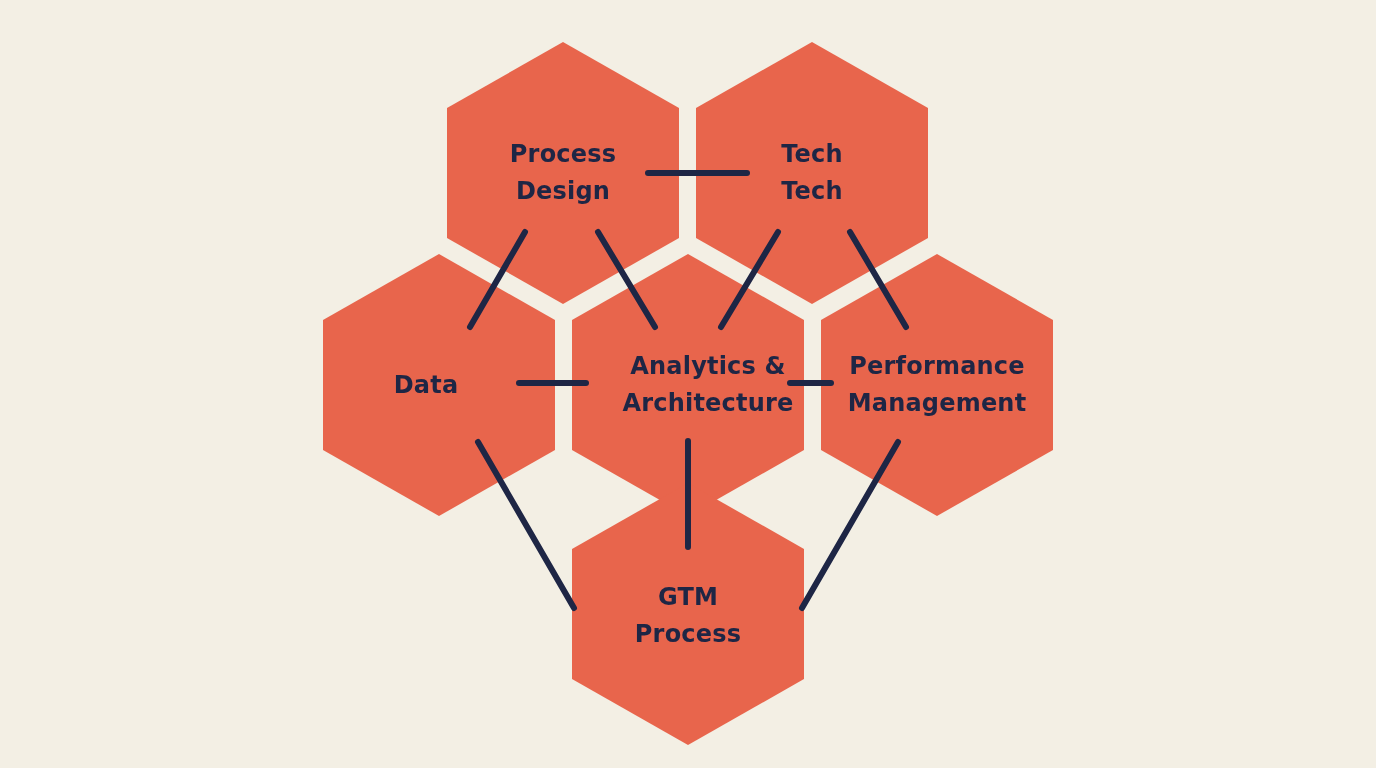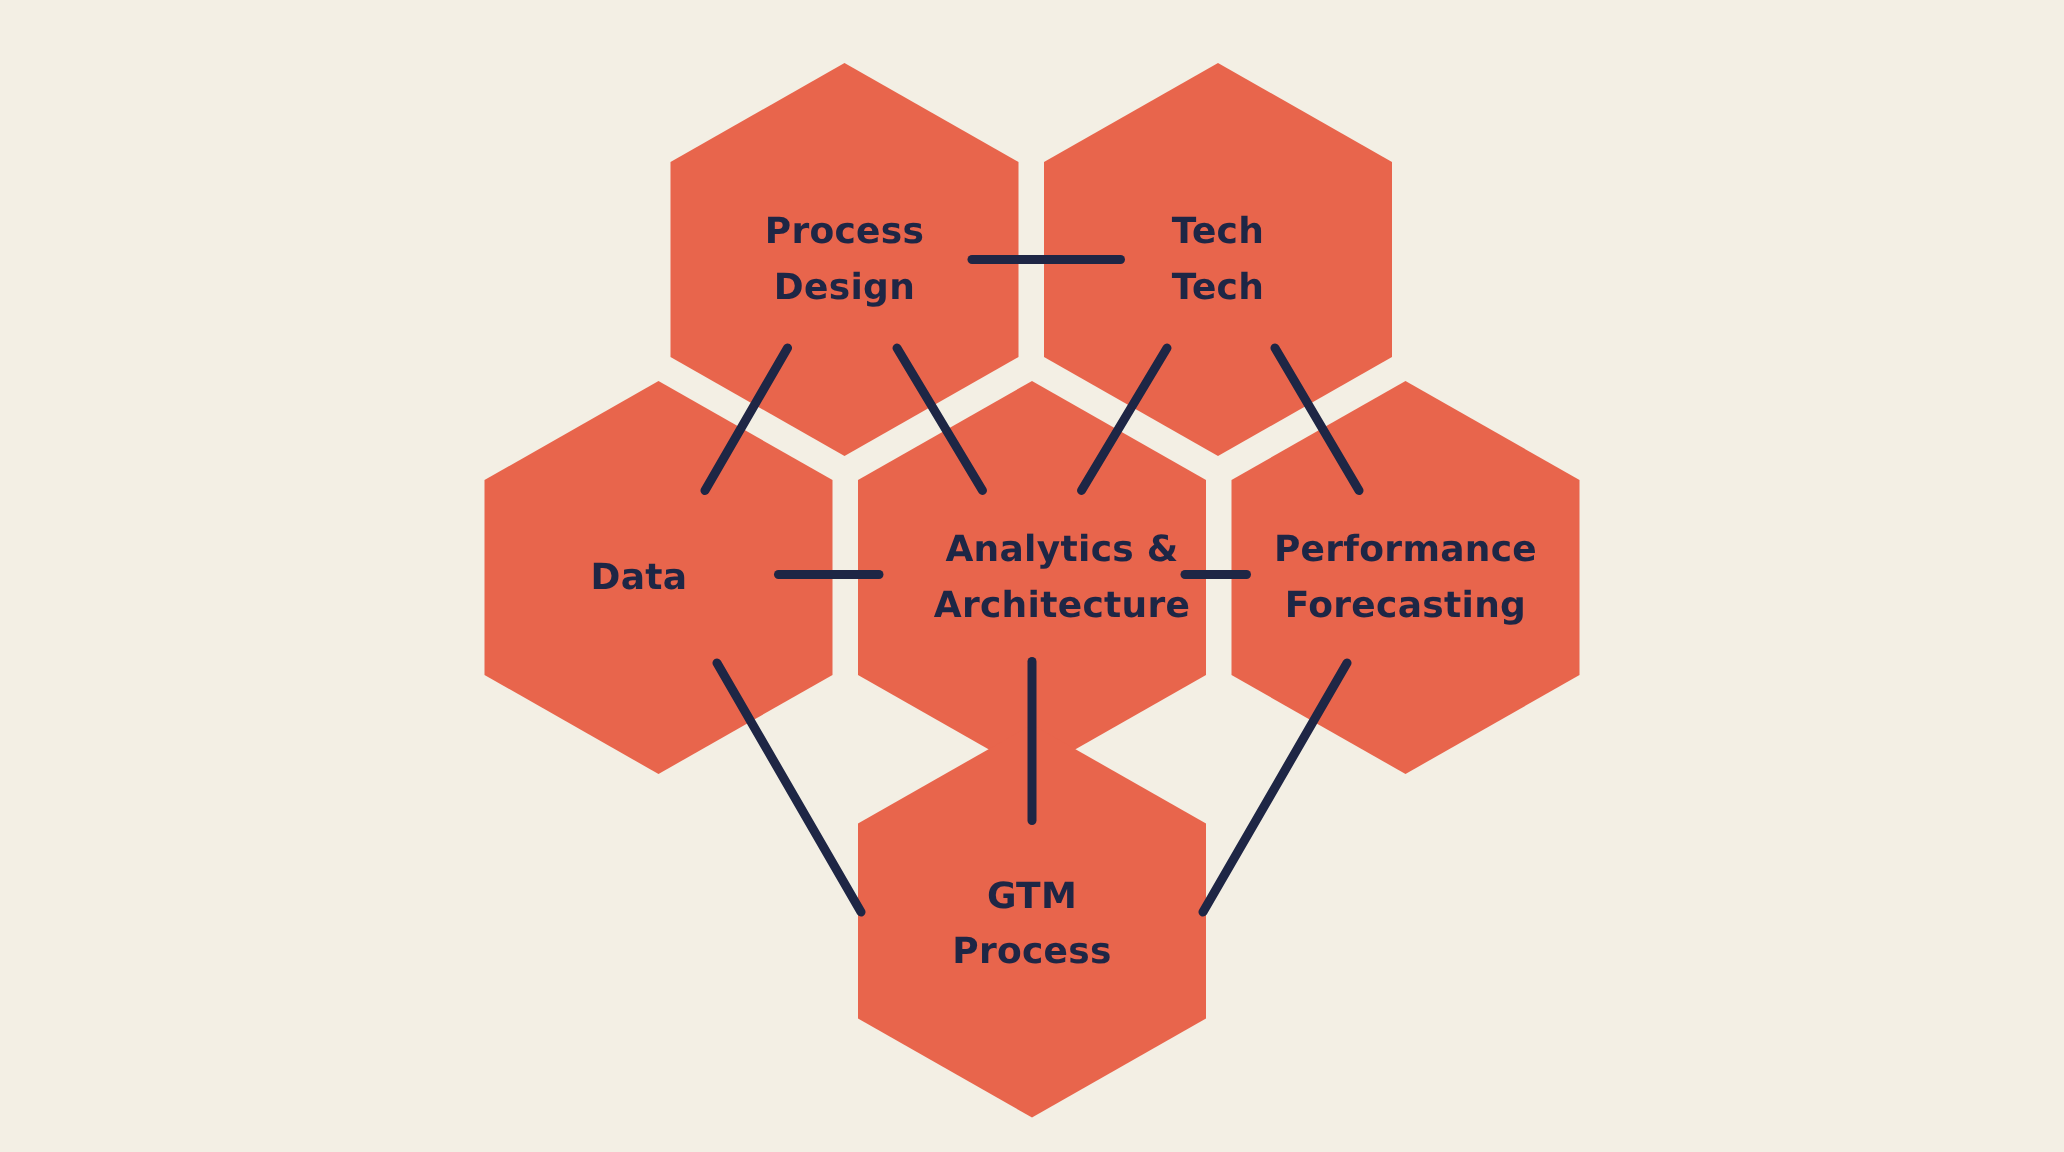--- a/index.html
+++ b/index.html
@@ -62,19 +62,19 @@
   </div>
   <div class="label" style="left:426px;top:385px;">
     <span>Data</span>
   </div>
   <div class="label" style="left:688px;top:385px;margin-left:20px;">
     <span>Analytics &amp;</span>
     <span>Architecture</span>
   </div>
   <div class="label" style="left:937px;top:385px;">
     <span>Performance</span>
-    <span>Forecasting</span>
+    <span>Management</span>
   </div>
   <div class="label" style="left:688px;top:616px;">
     <span>GTM</span>
     <span>Process</span>
   </div>
 </div>
 
 </body></html>

